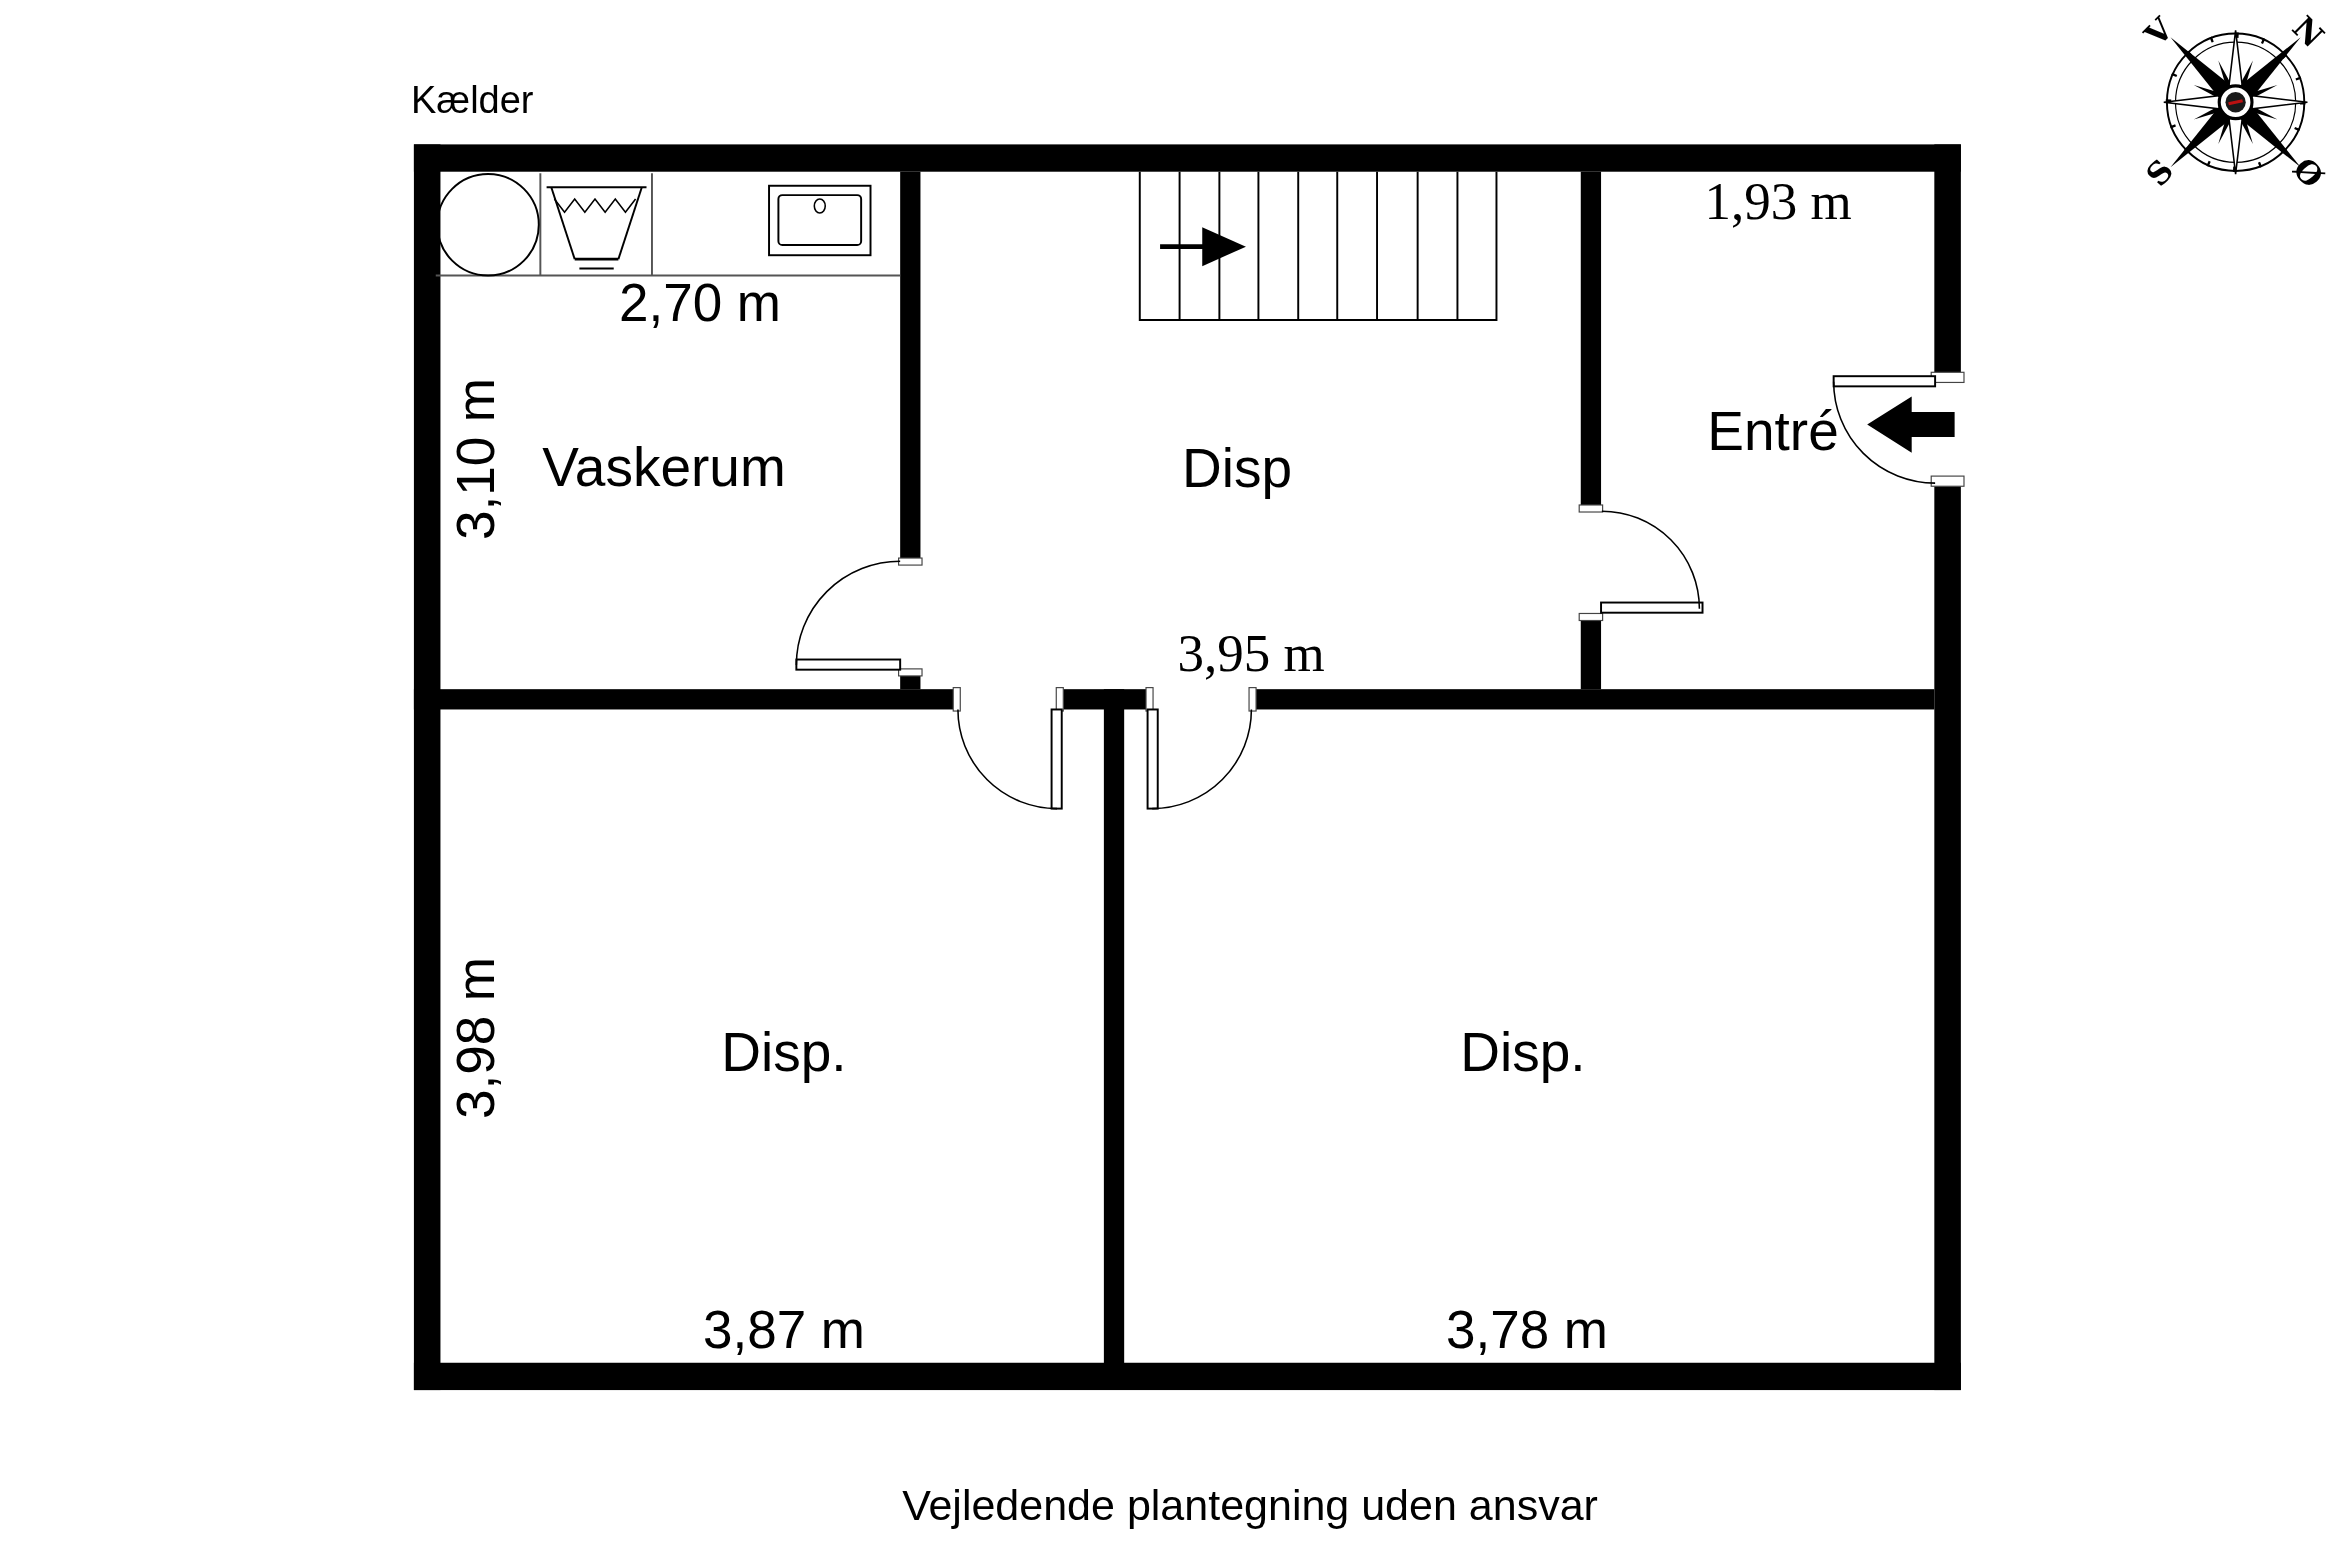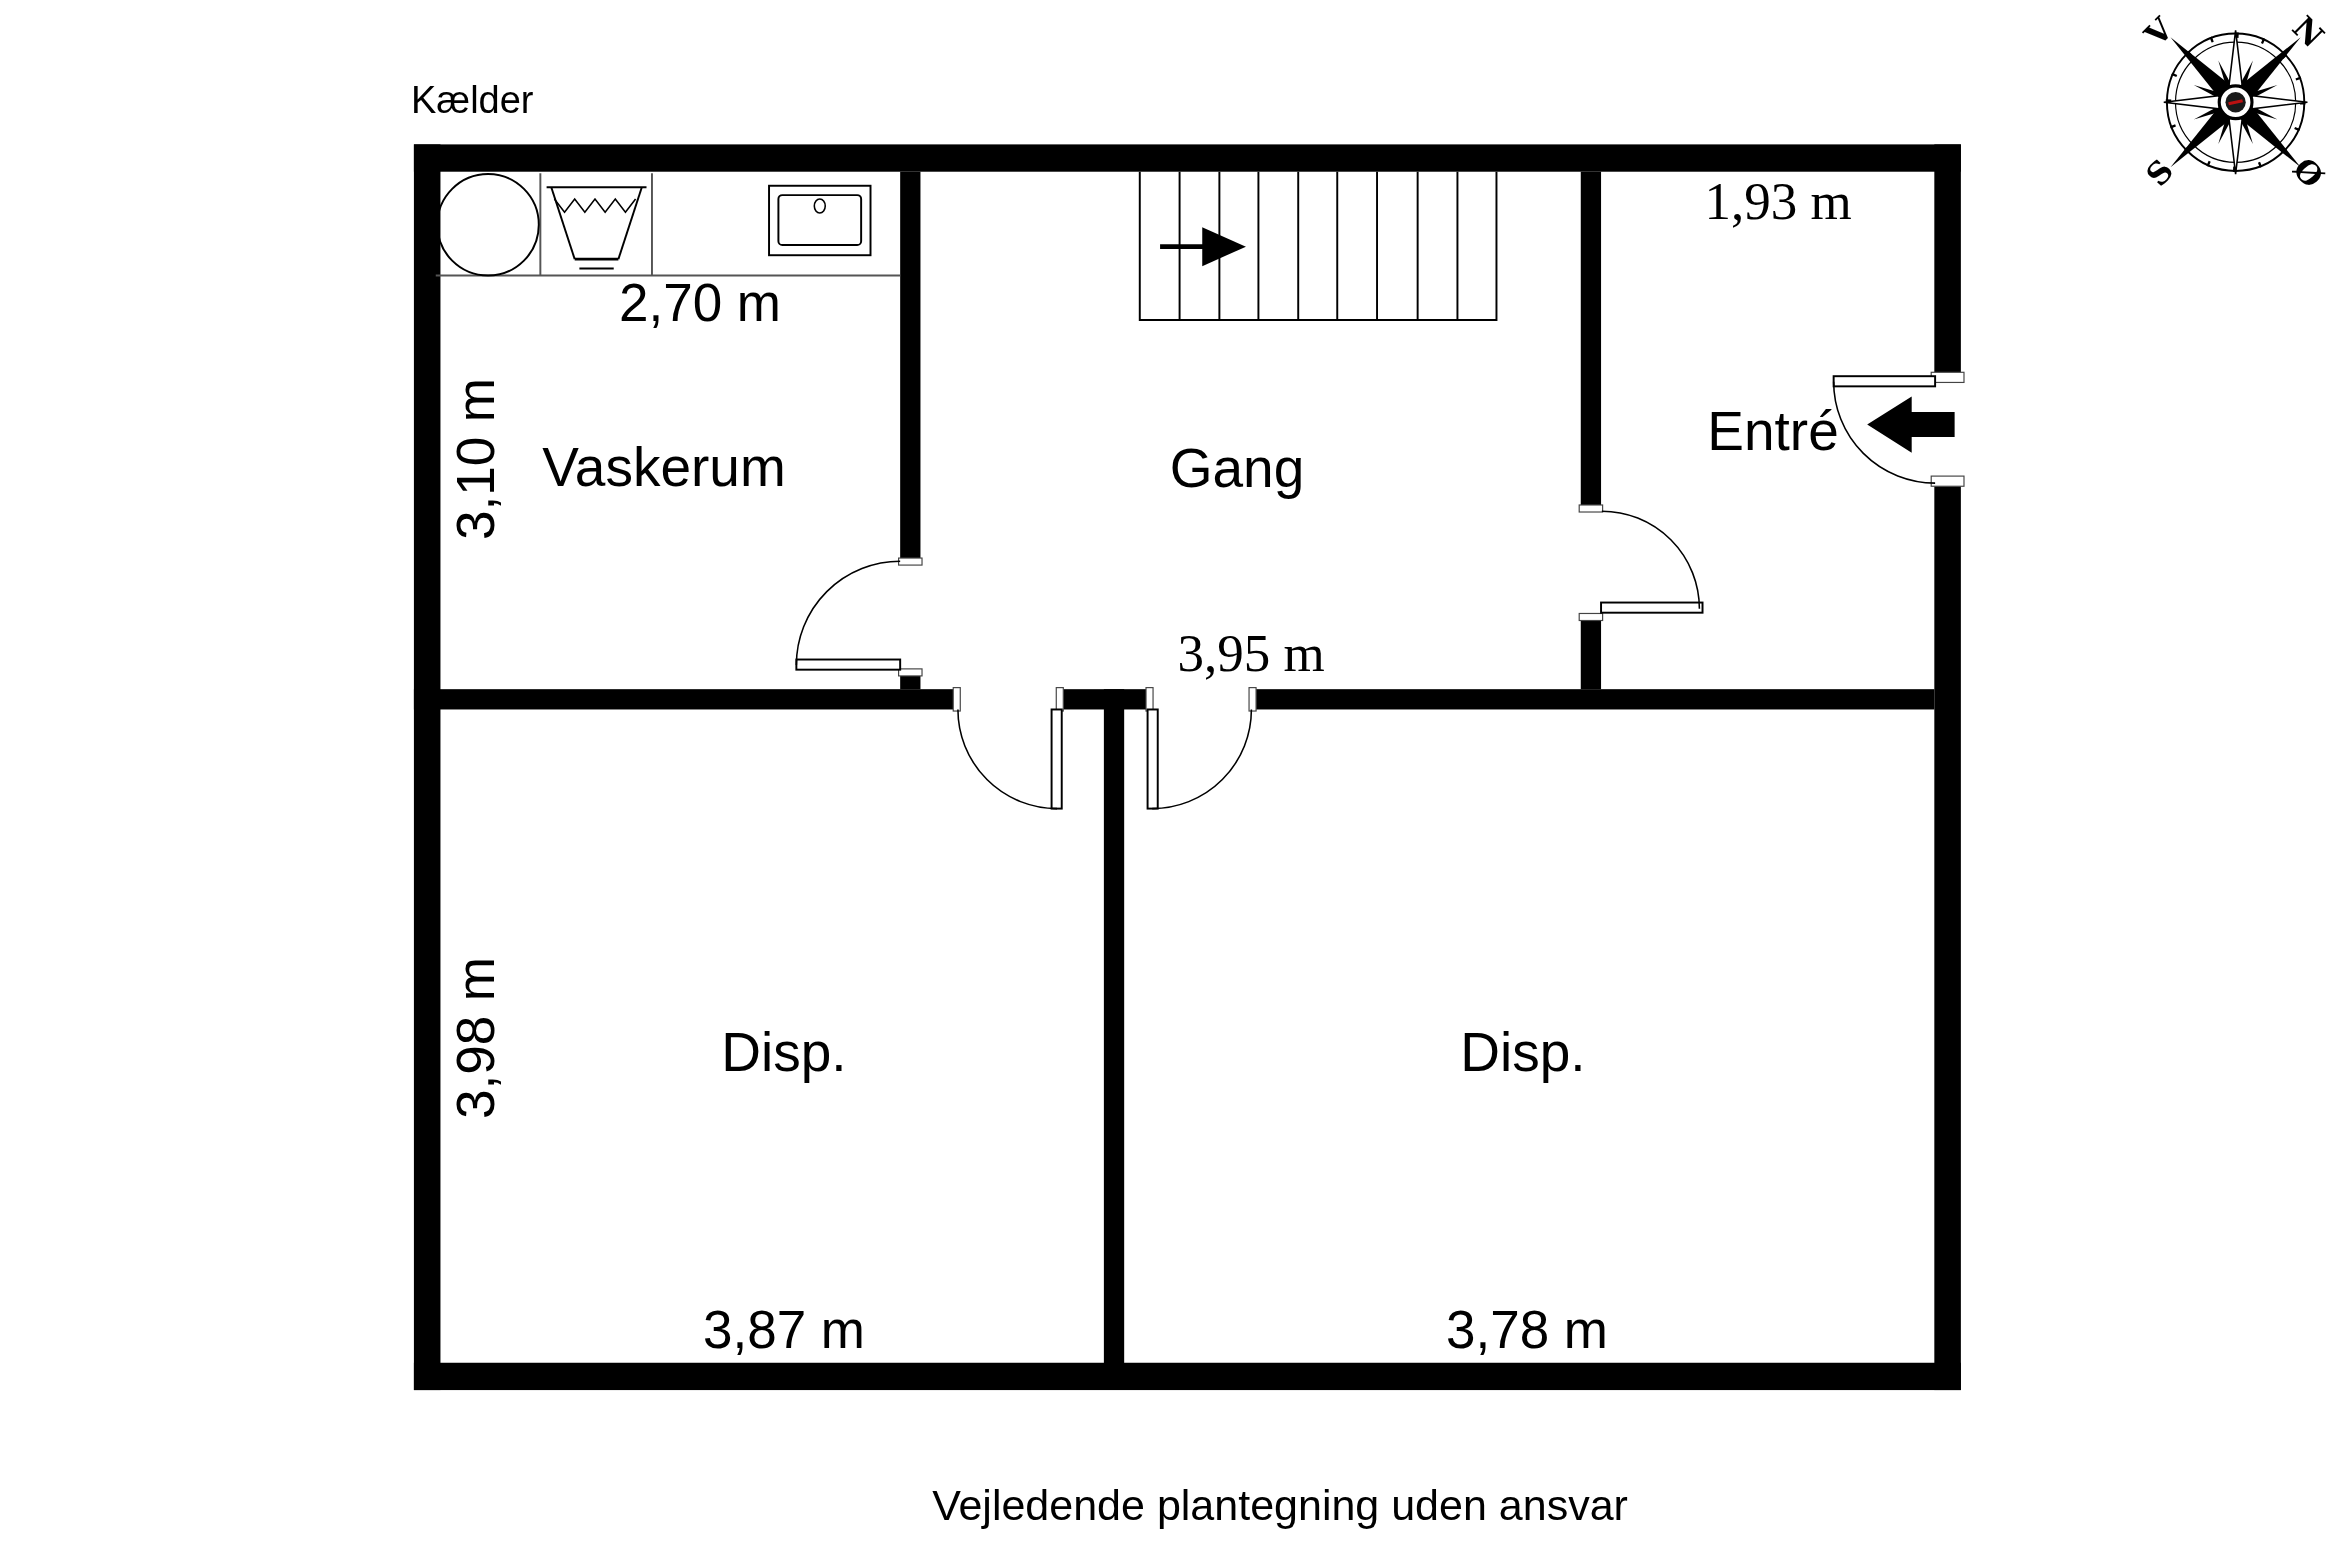--- a/index.html
+++ b/index.html
@@ -157,34 +157,34 @@
       <line x1="-9" y1="2" x2="9" y2="-2" stroke="#bb1111" stroke-width="4"></line>
     </g>
   </svg>
 
   <div class="title">Kælder</div>
 
   <div class="lbl dim" style="left:668px;top:302px;margin-left:32px;">2,70 m</div>
   <div class="lbl dim rot" style="left:475px;top:459px;">3,10 m</div>
   <div class="lbl" style="left:664px;top:467px;">Vaskerum</div>
 
-  <div class="lbl" style="left:1237px;top:468px;">Gang</div>
+  <div class="lbl" style="left:1237px;top:468px;">Disp</div>
   <div class="lbl dim" style="left:1251px;top:653px;font-family:Liberation Serif, serif;">3,95 m</div>
 
   <div class="lbl dim" style="left:1778px;top:201px;font-family:Liberation Serif, serif;">1,93 m</div>
   <div class="lbl" style="left:1773px;top:431px;">Entré</div>
 
   <div class="lbl" style="left:784px;top:1052px;">Disp.</div>
   <div class="lbl dim rot" style="left:475px;top:1038px;">3,98 m</div>
   <div class="lbl dim" style="left:784px;top:1329px;">3,87 m</div>
 
   <div class="lbl" style="left:1523px;top:1052px;">Disp.</div>
   <div class="lbl dim" style="left:1527px;top:1329px;">3,78 m</div>
 
-  <div class="lbl caption" style="left:1280px;top:1505px;">Vejledende plantegning uden ansvar</div>
+  <div class="lbl caption" style="left:1250px;top:1505px;">Vejledende plantegning uden ansvar</div>
 
   <span class="compass-letter" style="left:2159px;top:32px;transform:translate(-50%,-50%) rotate(-45deg);">V</span>
   <span class="compass-letter" style="left:2308px;top:32px;transform:translate(-50%,-50%) rotate(45deg);">N</span>
   <span class="compass-letter" style="left:2160px;top:173px;transform:translate(-50%,-50%) rotate(-48deg);">S</span>
   <span class="compass-letter" style="left:2308px;top:173px;transform:translate(-50%,-50%) rotate(48deg);">Ø</span>
 
 </div>
 
 
 </body></html>

